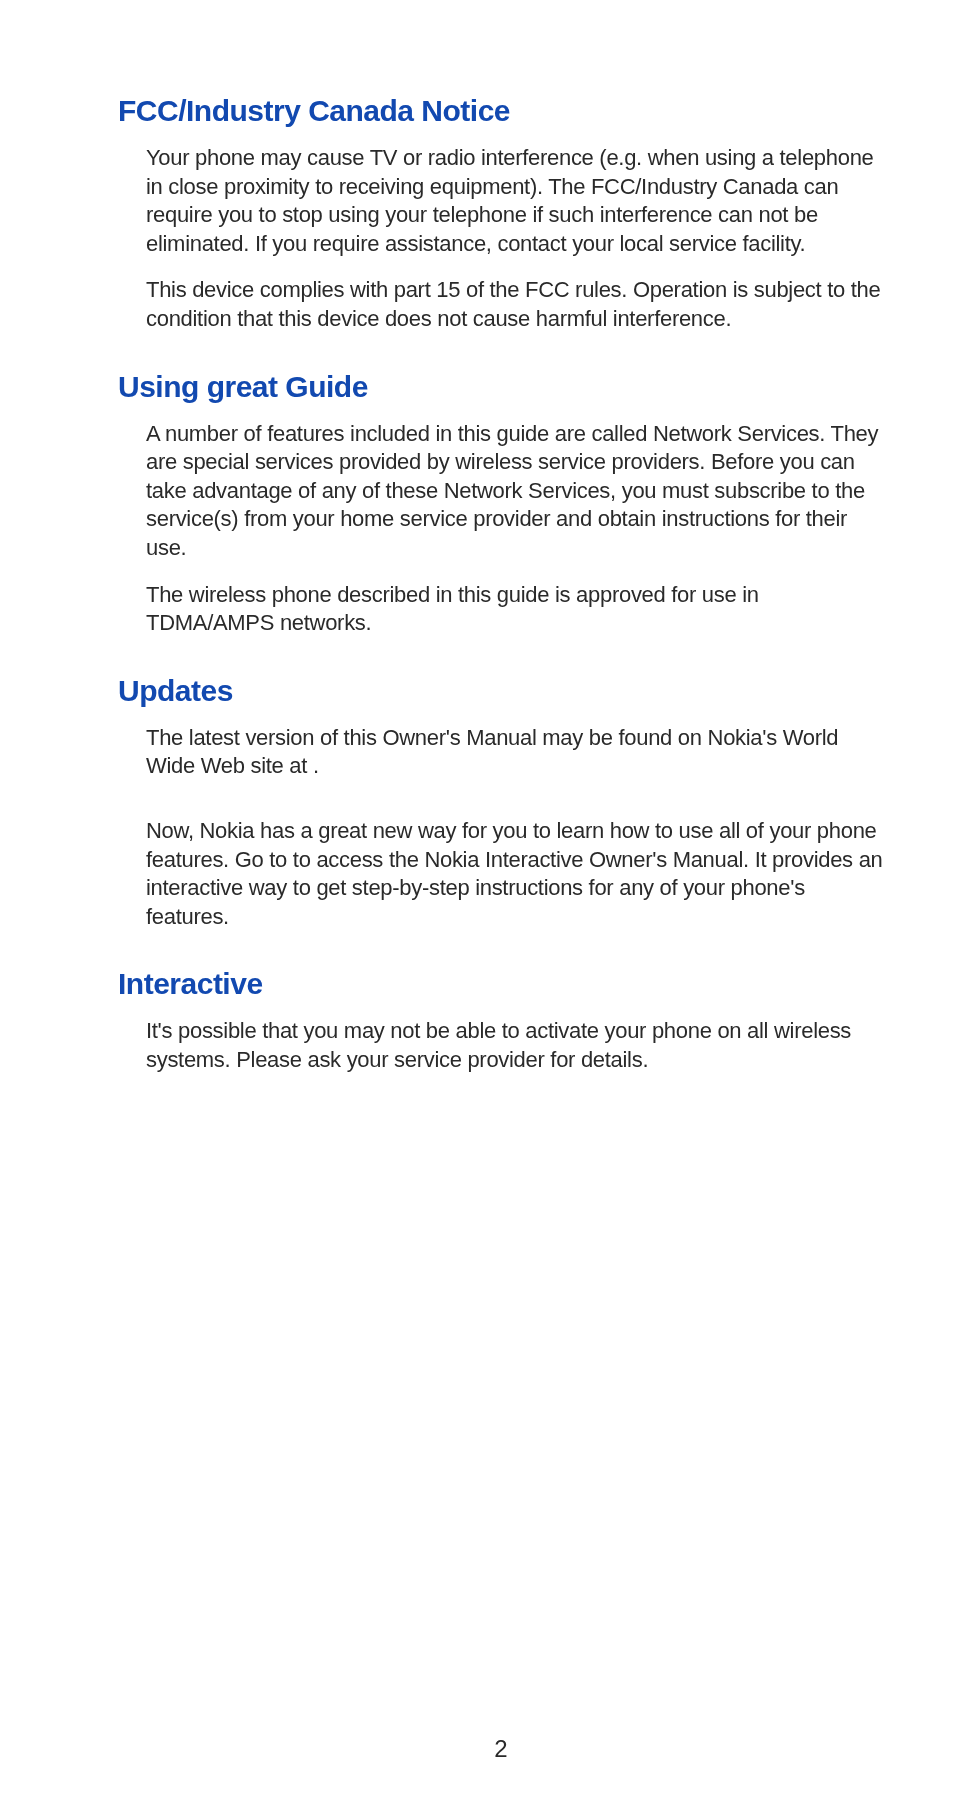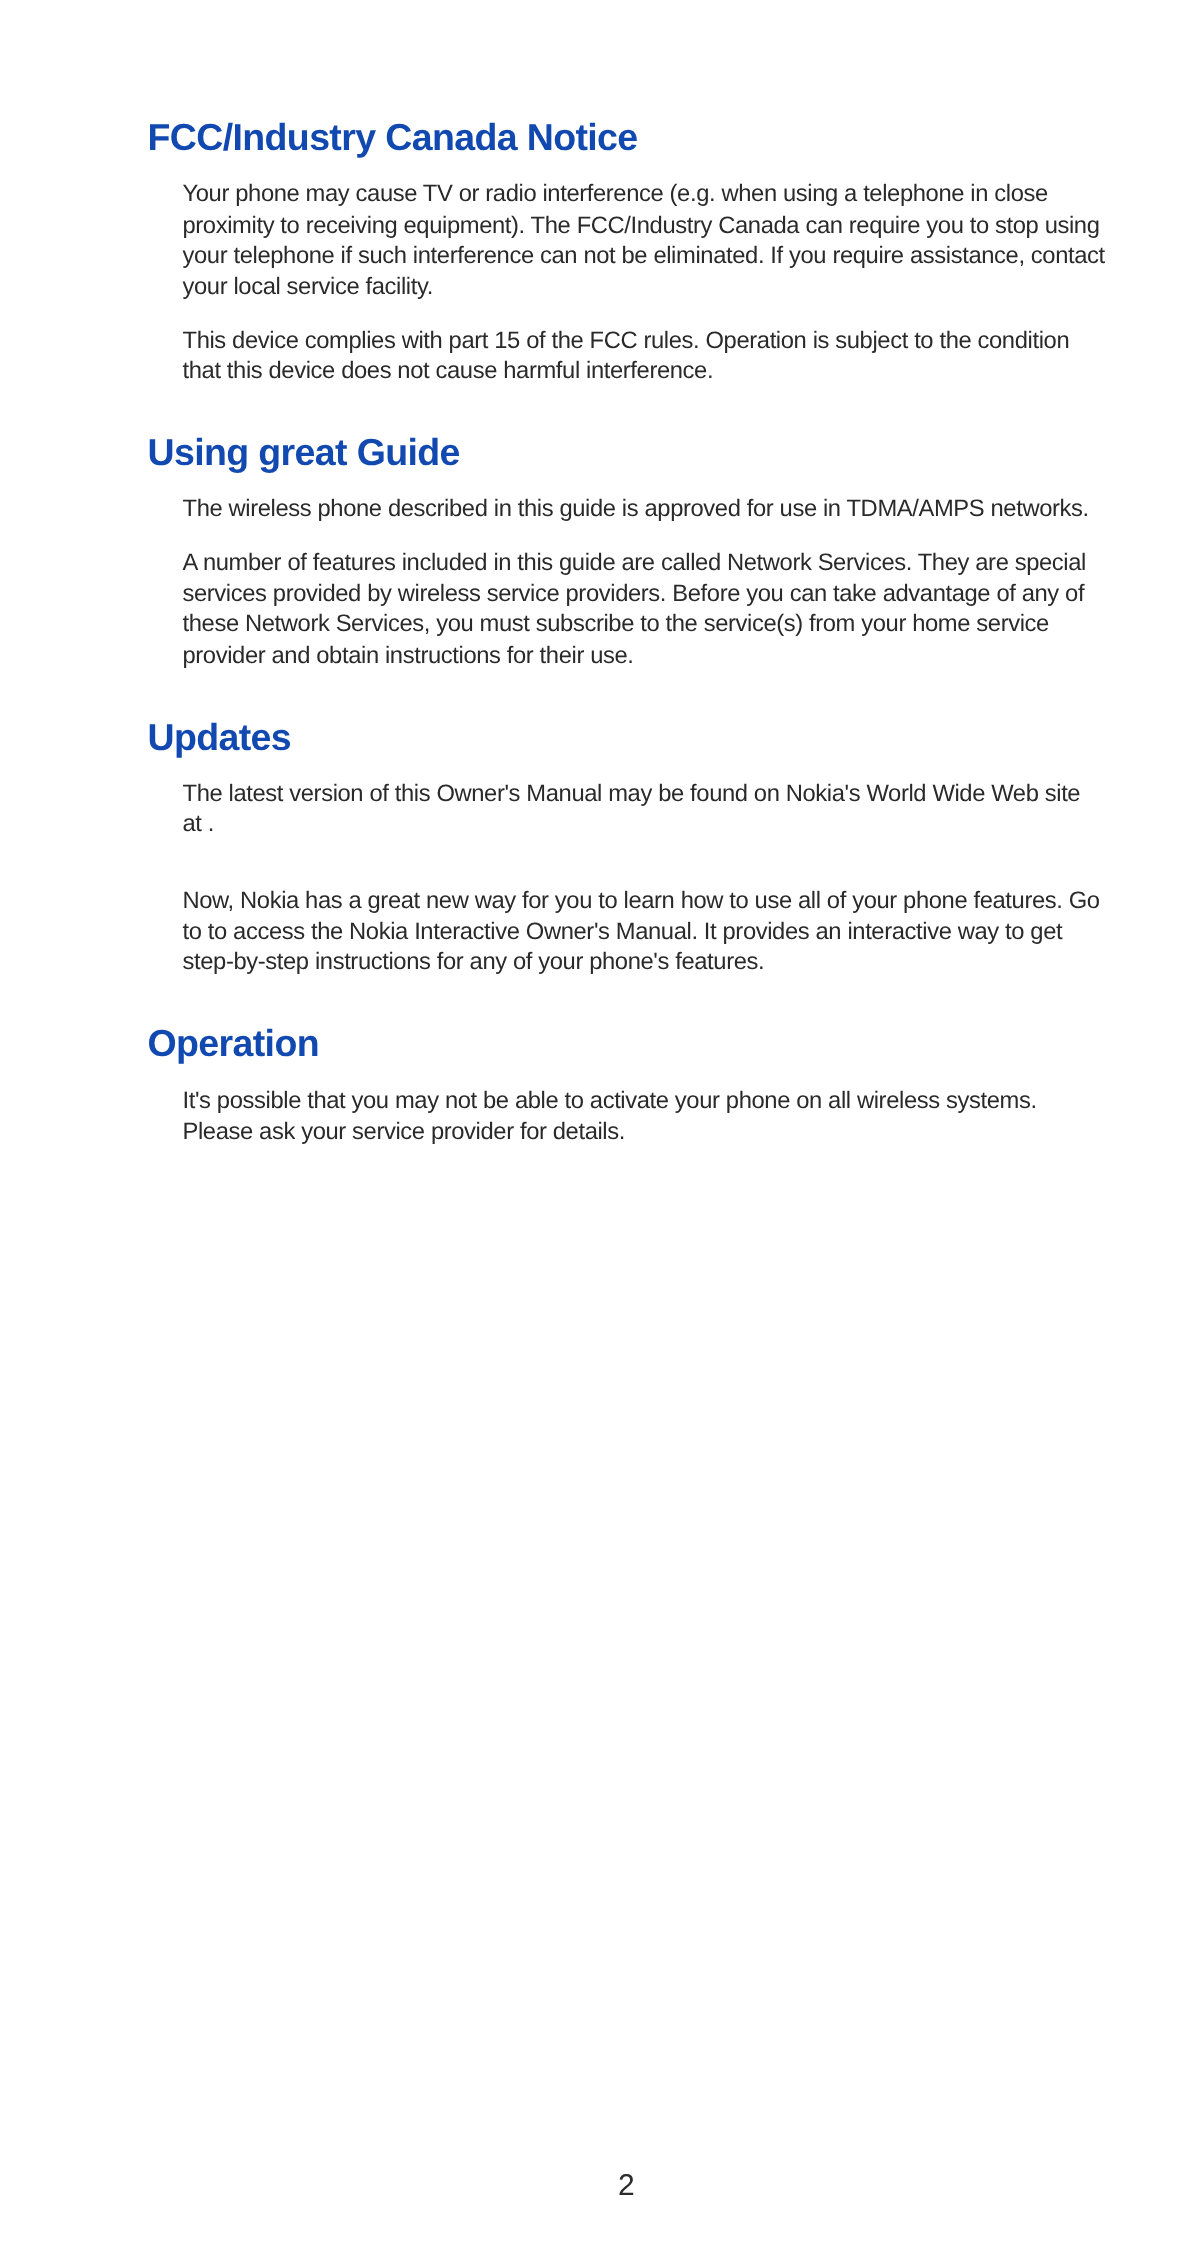--- a/index.html
+++ b/index.html
@@ -17,21 +17,21 @@
     }
     .section-heading {
       color: #1249b0;
       font-weight: bold;
       font-size: 30px;
       margin-bottom: 16px;
       letter-spacing: -0.5px;
     }
     .body-text {
       color: #2a2a2a;
-      font-size: 19px;
+      font-size: 22px;
       line-height: 1.30;
       margin-left: 40px;
       margin-bottom: 18px;
       letter-spacing: -0.3px;
     }
     .section {
       margin-bottom: 36px;
     }
     .page-number {
       position: absolute;
@@ -47,31 +47,31 @@
 <body>
 
 <div class="section">
   <h2 class="section-heading">FCC/Industry Canada Notice</h2>
   <p class="body-text">Your phone may cause TV or radio interference (e.g. when using a telephone in close proximity to receiving equipment). The FCC/Industry Canada can require you to stop using your telephone if such interference can not be eliminated. If you require assistance, contact your local service facility.</p>
   <p class="body-text">This device complies with part 15 of the FCC rules. Operation is subject to the condition that this device does not cause harmful interference.</p>
 </div>
 
 <div class="section">
   <h2 class="section-heading">Using great Guide</h2>
+  <p class="body-text">A number of features included in this guide are called Network Services. They are special services provided by wireless service providers. Before you can take advantage of any of these Network Services, you must subscribe to the service(s) from your home service provider and obtain instructions for their use.</p>
   <p class="body-text">The wireless phone described in this guide is approved for use in TDMA/AMPS networks.</p>
-  <p class="body-text">A number of features included in this guide are called Network Services. They are special services provided by wireless service providers. Before you can take advantage of any of these Network Services, you must subscribe to the service(s) from your home service provider and obtain instructions for their use.</p>
 </div>
 
 <div class="section">
   <h2 class="section-heading">Updates</h2>
   <p class="body-text">The latest version of this Owner's Manual may be found on Nokia's World Wide Web site at                                           .</p>
 </div>
 
 <div class="section">
   <p class="body-text">Now, Nokia has a great new way for you to learn how to use all of your phone features. Go to                                         to access the Nokia Interactive Owner's Manual. It provides an interactive way to get step-by-step instructions for any of your phone's features.</p>
 </div>
 
 <div class="section">
-  <h2 class="section-heading">Operation</h2>
+  <h2 class="section-heading">Interactive</h2>
   <p class="body-text">It's possible that you may not be able to activate your phone on all wireless systems. Please ask your service provider for details.</p>
 </div>
 
 <div class="page-number">2</div>
 
 </body></html>

